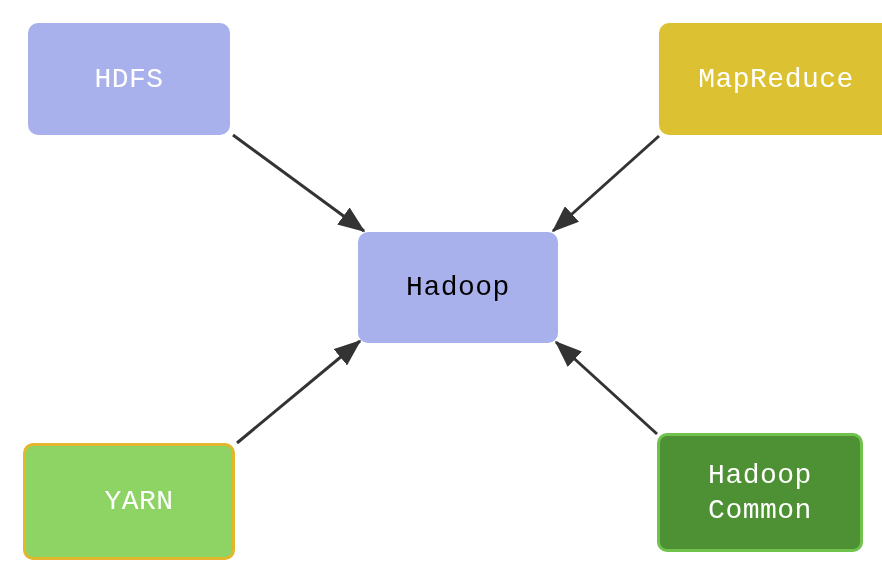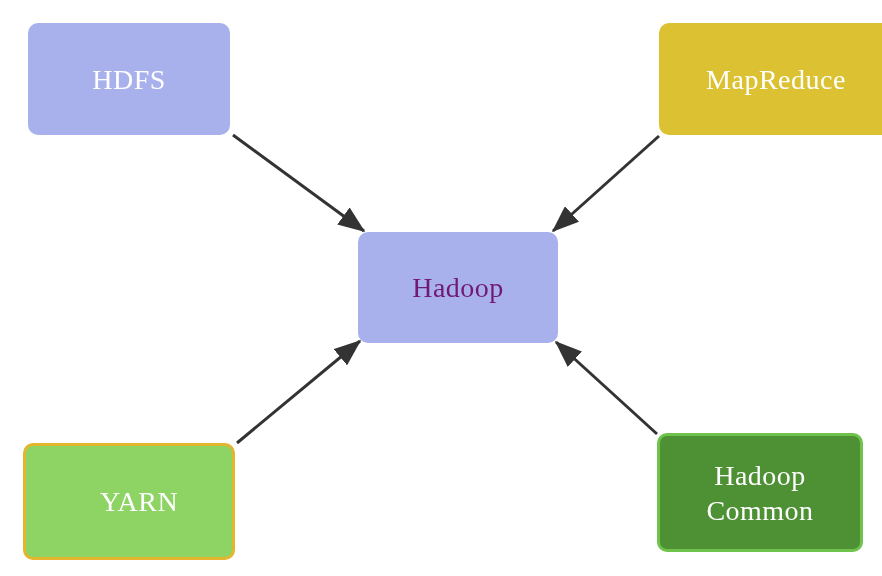--- a/index.html
+++ b/index.html
@@ -1,21 +1,21 @@
 <!DOCTYPE html>
 <html><head>
 <meta charset="utf-8">
 <style>
   html,body{margin:0;padding:0;background:#ffffff;}
   .canvas{
     position:relative;
     width:882px;height:576px;
     background:#ffffff;
     overflow:hidden;
-    font-family:Liberation Serif, serif;
+    font-family:Liberation Mono, monospace;
   }
   .node{
     position:absolute;
     box-sizing:border-box;
     border-radius:10px;
     display:flex;
     align-items:center;
     justify-content:center;
     text-align:center;
     color:#ffffff;
@@ -42,21 +42,21 @@
 <div class="canvas">
 
   <div class="node node-hdfs" style="background: rgb(169, 177, 236); color: rgb(255, 255, 255);">
     <span class="label">HDFS</span>
   </div>
 
   <div class="node node-mapreduce" style="background: rgb(220, 194, 51); color: rgb(255, 255, 255);">
     <span class="label">MapReduce</span>
   </div>
 
-  <div class="node node-hadoop" style="background: rgb(169, 177, 236); color: #701a75;">
+  <div class="node node-hadoop" style="background: rgb(169, 177, 236); color: #000000;">
     <span class="label">Hadoop</span>
   </div>
 
   <div class="node node-yarn" style="background: rgb(142, 212, 100); color: rgb(255, 255, 255); border-color: rgb(227, 182, 46);">
     <span class="label">YARN</span>
   </div>
 
   <div class="node node-common" style="background: rgb(77, 145, 52); color: rgb(255, 255, 255); border-color: rgb(111, 194, 75);">
     <span class="label">Hadoop Common</span>
   </div>

